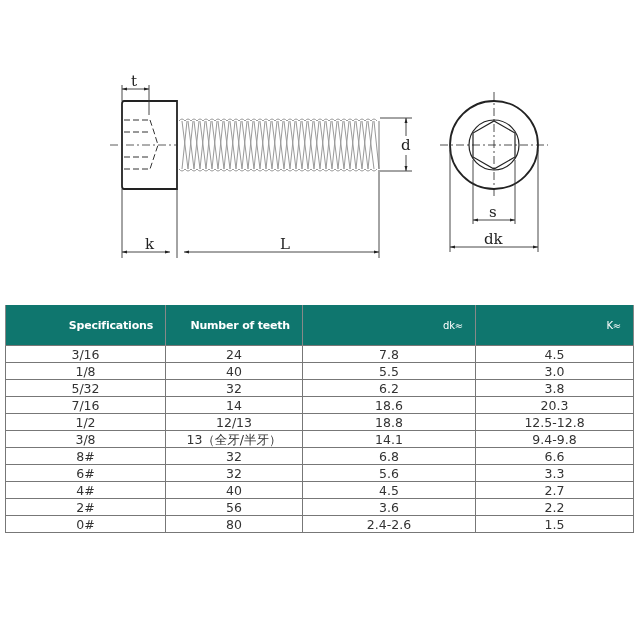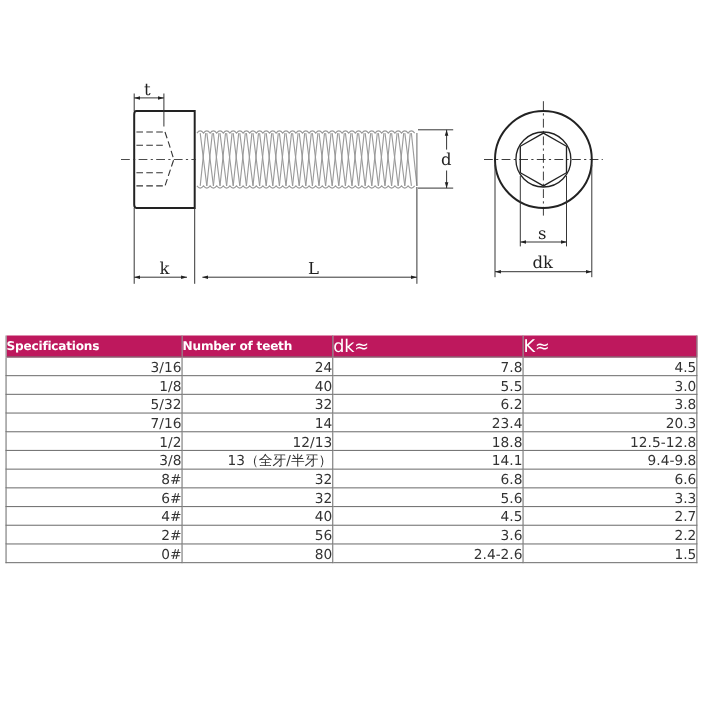--- a/index.html
+++ b/index.html
@@ -2,26 +2,26 @@
 <html><head>
 <meta charset="utf-8">
 <style>
   html, body { margin:0; padding:0; background:#ffffff; }
   body { width:640px; height:640px; position:relative; overflow:hidden;
          font-family:"DejaVu Sans", sans-serif; }
   #drawing { position:absolute; left:0; top:0; width:640px; height:290px; }
   .lbl { font-family:"DejaVu Serif", serif; font-size:15px; fill:#222; }
   #spec-table { position:absolute; left:5px; top:305px; width:628px;
                 border-collapse:collapse; table-layout:fixed; }
-  #spec-table th { background:#be185d; color:#fff; font-weight:bold;
-                   font-size:11px; height:16px; padding:0; text-align:left;
+  #spec-table th { background:#0f766e; color:#fff; font-weight:bold;
+                   font-size:11px; height:16px; padding:12px; text-align:right;
                    border-left:1px solid #888; border-right:1px solid #888;
                    font-family:"DejaVu Sans", sans-serif; letter-spacing:-0.2px; }
-  #spec-table th.plain { font-weight:normal; font-size:16px; }
-  #spec-table td { height:16px; padding:0; text-align:right; font-size:12.5px;
+  #spec-table th.plain { font-weight:normal; font-size:10px; }
+  #spec-table td { height:16px; padding:0; text-align:center; font-size:12.5px;
                    color:#333; border:1px solid #777;
                    font-family:"DejaVu Sans", sans-serif; line-height:15px; }
   #spec-table tr { height:17px; }
 </style>
 </head>
 <body>
 
 <svg id="drawing" viewBox="0 0 640 290" xmlns="http://www.w3.org/2000/svg">
   <defs>
     <marker id="arr" viewBox="0 0 10 10" refX="10" refY="5" markerWidth="6" markerHeight="6" orient="auto-start-reverse">
@@ -197,21 +197,21 @@
       </tr>
       <tr>
         <td>5/32</td>
         <td>32</td>
         <td>6.2</td>
         <td>3.8</td>
       </tr>
       <tr>
         <td>7/16</td>
         <td>14</td>
-        <td>23.4</td>
+        <td>18.6</td>
         <td>20.3</td>
       </tr>
       <tr>
         <td>1/2</td>
         <td>12/13</td>
         <td>18.8</td>
         <td>12.5-12.8</td>
       </tr>
       <tr>
         <td>3/8</td>

